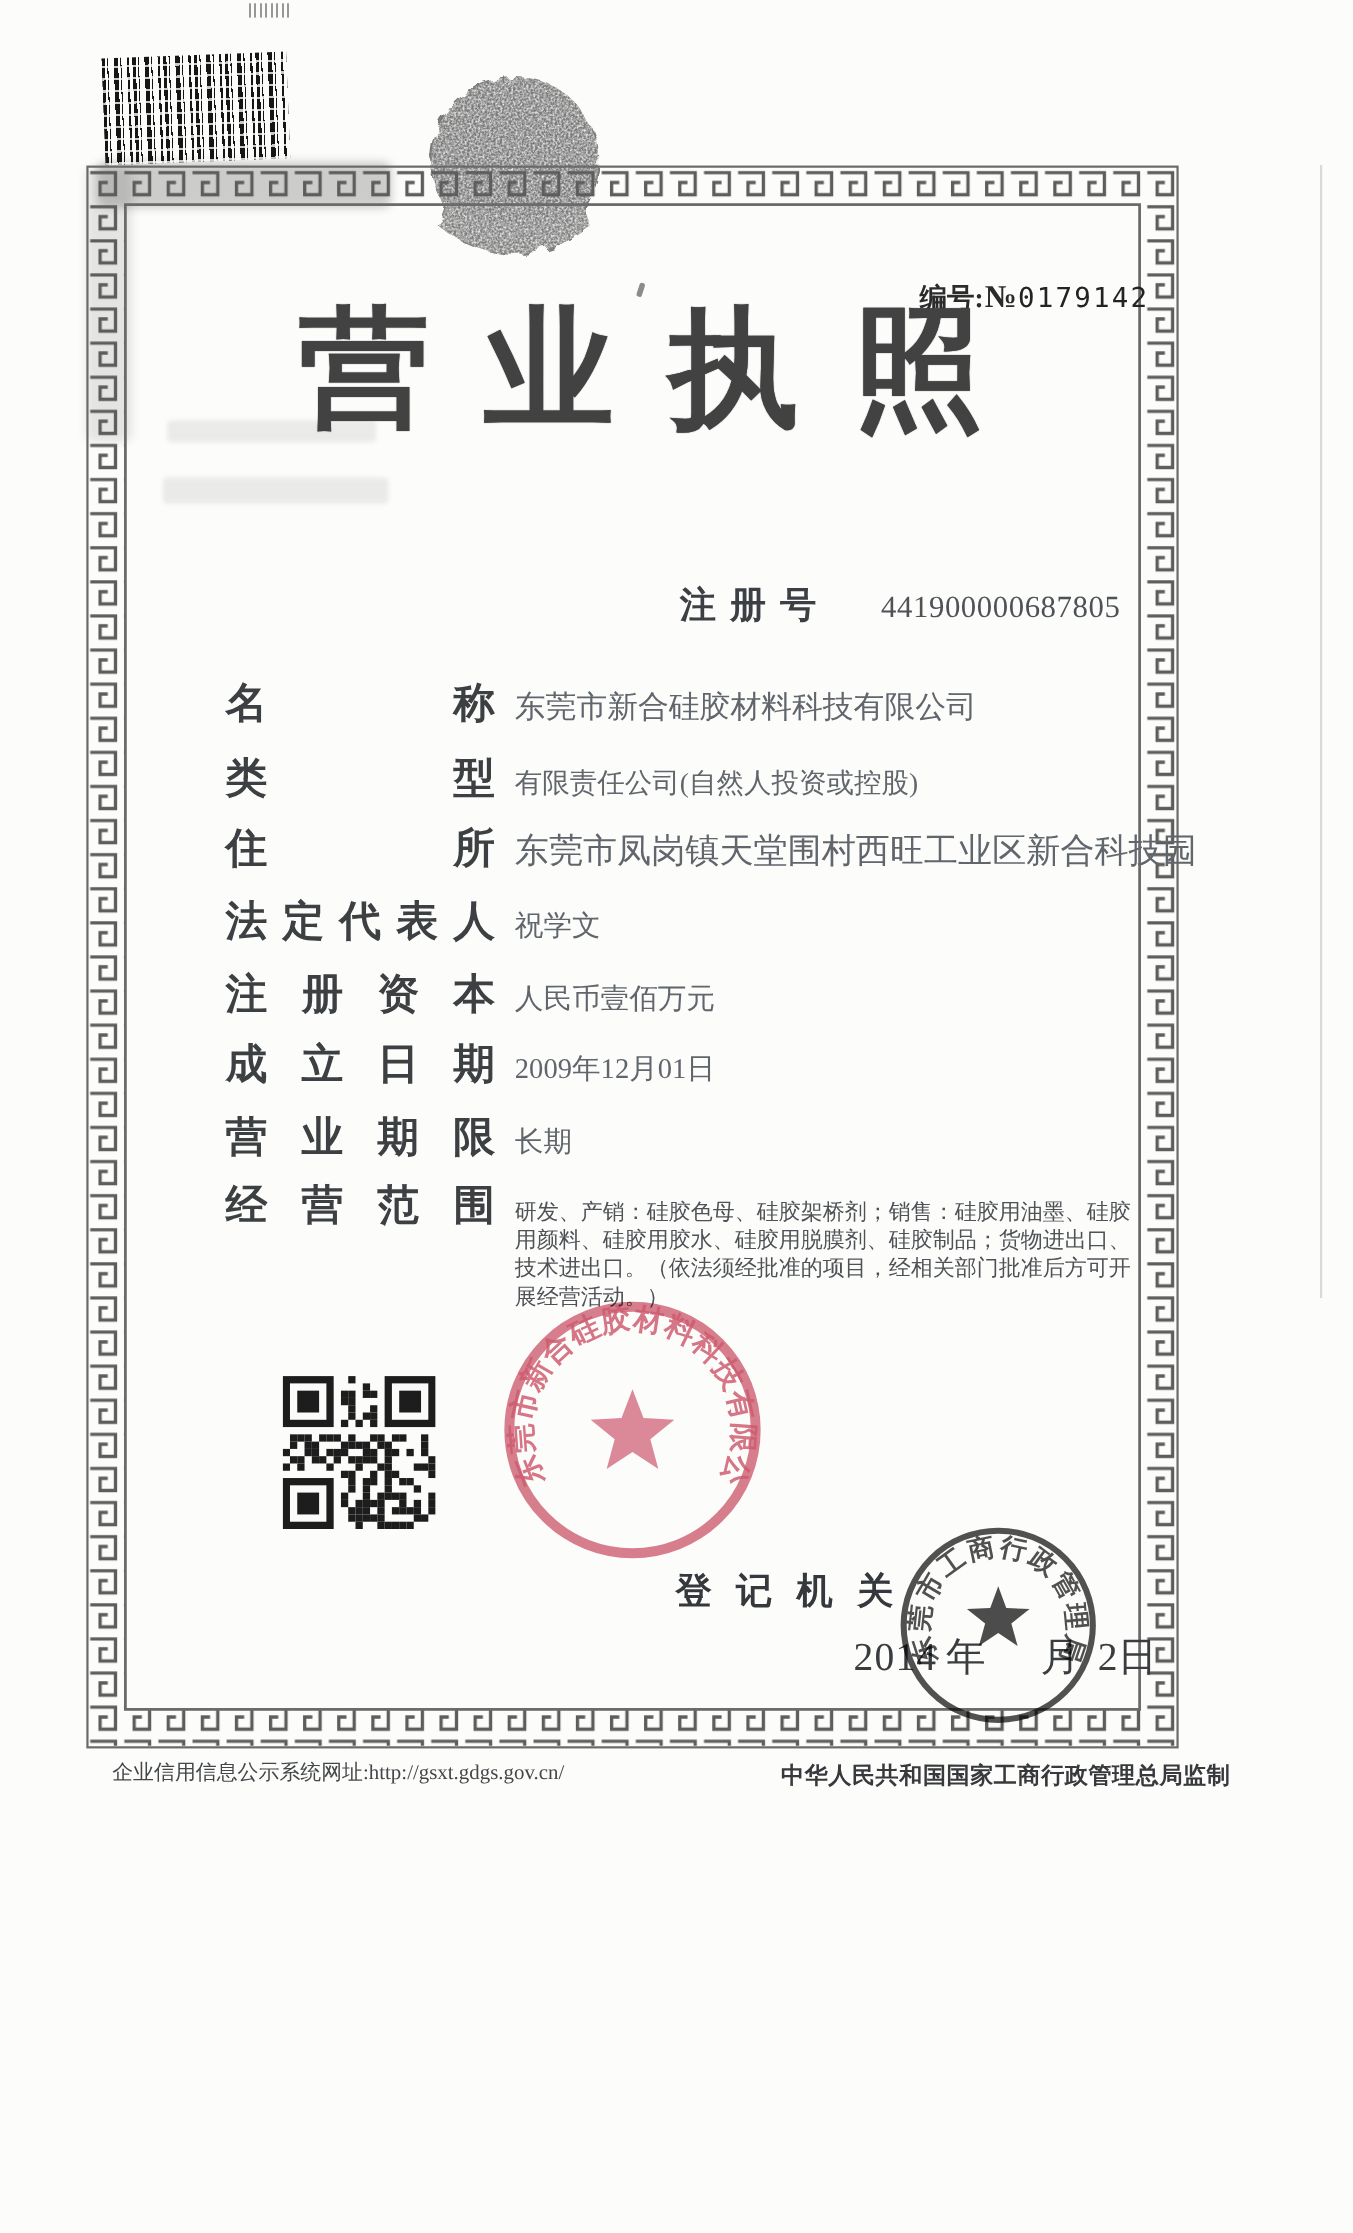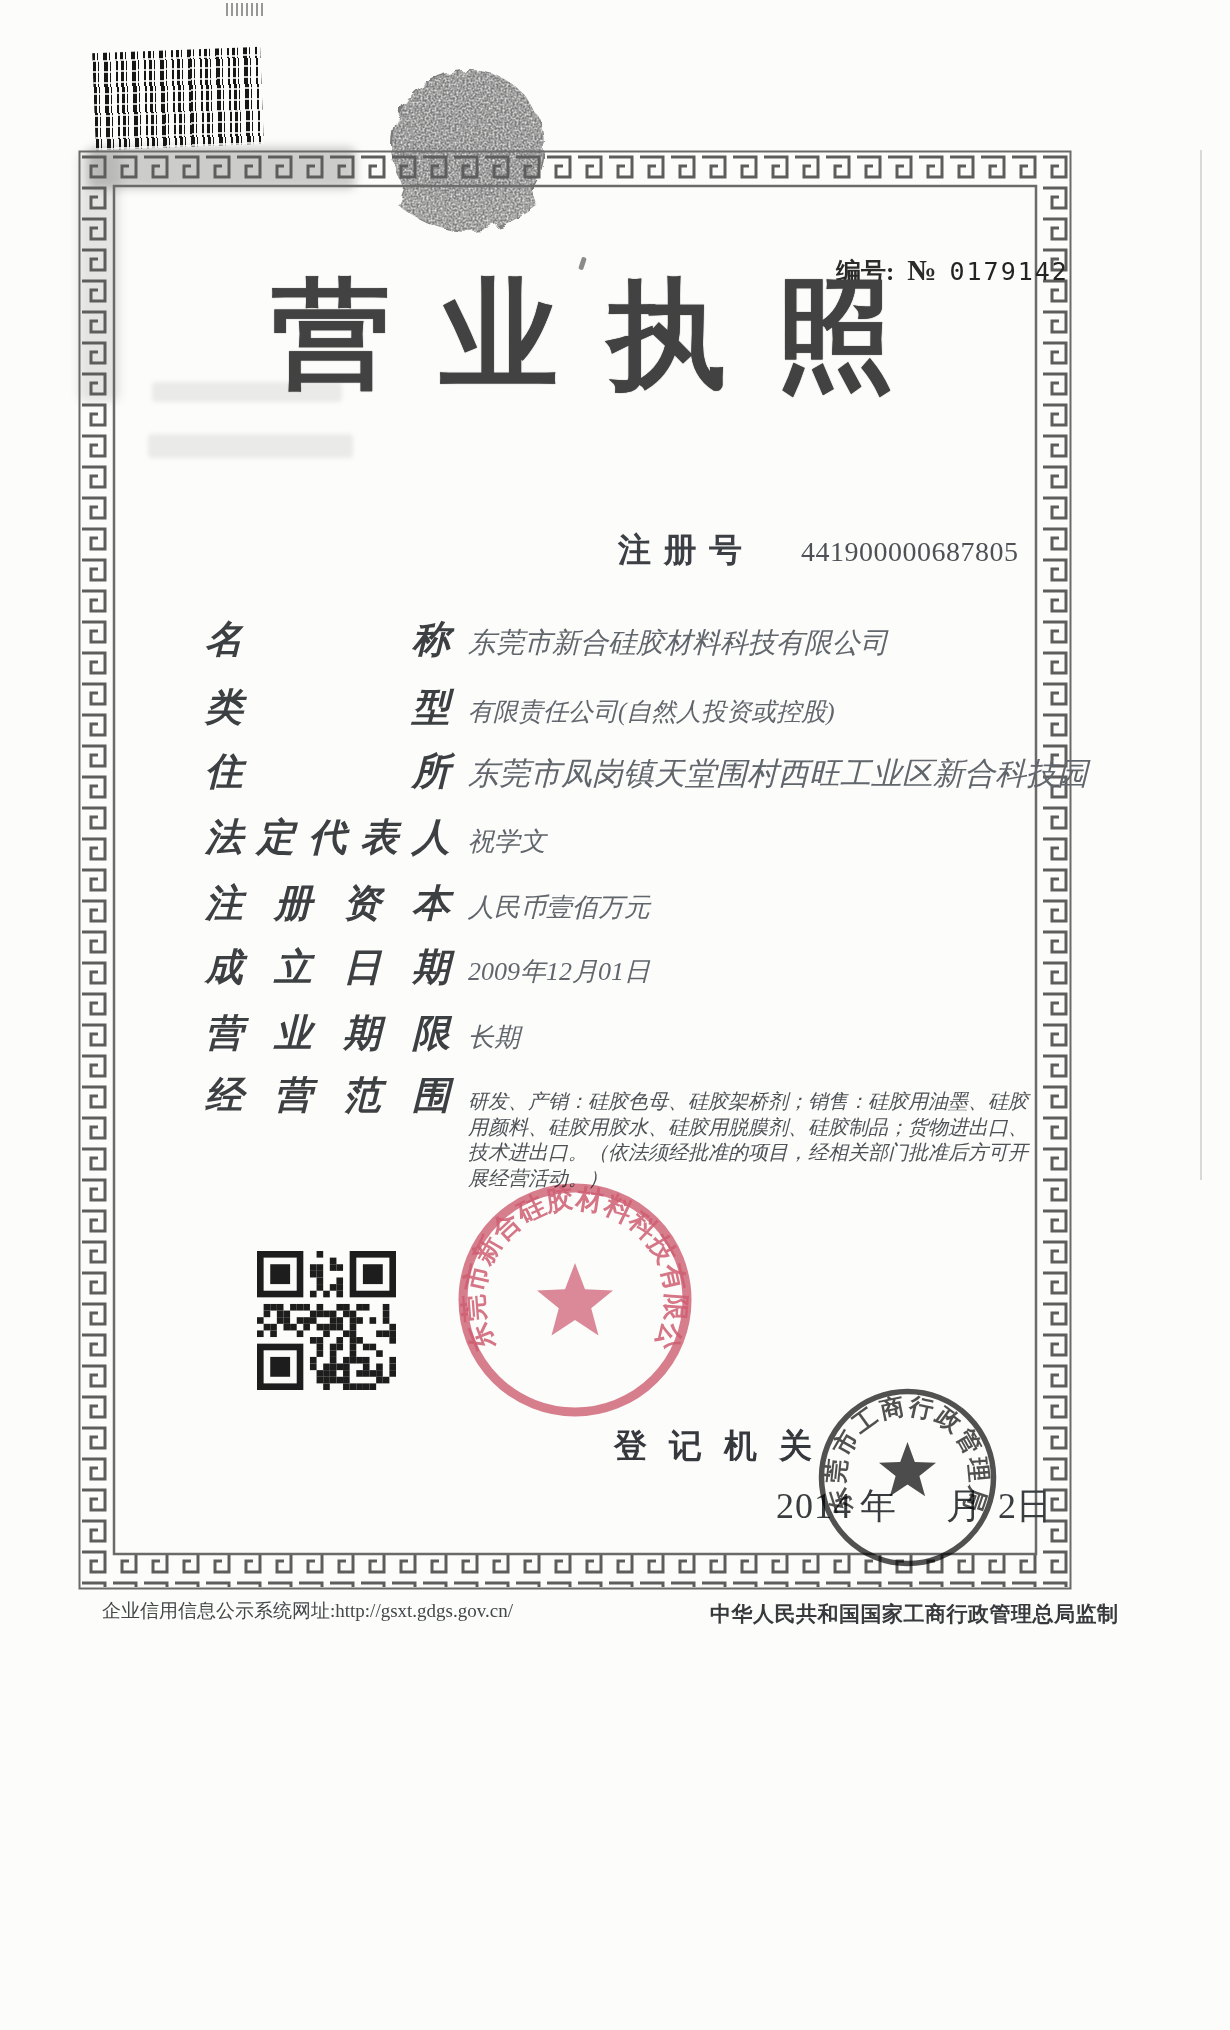--- a/index.html
+++ b/index.html
@@ -30,34 +30,34 @@
         #161616 5px 6px, transparent 6px 11px,
         #161616 11px 15px, transparent 15px 17px,
         #161616 17px 18px, transparent 18px 23px,
         #161616 23px 25px, transparent 25px 28px);
   }
 
   
   .frame{left:78px;top:150px;}
 
   
-  .serial{left:836px;top:254px;display:flex;align-items:baseline;gap:13px;color:#2b2b2b;}
+  .serial{left:836px;top:254px;display:flex;align-items:baseline;gap:1px;color:#2b2b2b;}
   .serial .s-lbl{font-size:25px;font-weight:600;}
   .serial .s-sym{font-size:29px;font-weight:800;}
   .serial .s-num{font-family:"DejaVu Sans Mono","Liberation Mono",monospace;font-size:25px;letter-spacing:2px;color:#232323;}
 
   .title{left:272px;top:256px;font-size:118px;font-weight:900;letter-spacing:50px;color:#424242;
     text-shadow:0 0 1px #3a3a3a;white-space:nowrap;font-family:Liberation Mono, monospace;}
 
   .regline{left:618px;top:528px;display:flex;align-items:baseline;gap:43px;}
   .regline .r-lbl{width:124px;font-size:33px;font-weight:700;color:#3c3f44;text-align-last:justify;}
   .regline .r-num{margin-left:16px;font-size:28px;letter-spacing:.5px;color:#4e5257;}
 
   
-  .row{position:absolute;left:205px;width:860px;display:flex;align-items:baseline;font-style:italic;}
+  .row{position:absolute;left:205px;width:860px;display:flex;align-items:baseline;}
   .lbl{width:245px;flex-shrink:0;font-size:38px;font-weight:600;color:#3d4043;text-align-last:justify;}
   .val{margin-left:18px;font-size:26px;color:#61666d;white-space:nowrap;}
   .v-lg{font-size:28px;}
   .v-md{font-size:25px;}
   .v-sm{font-size:31px;}
   .v-scope{font-size:20px;line-height:25.5px;width:560px;white-space:normal;color:#4e5256;font-weight:500;}
 
   
   .registry{left:614px;top:1424px;width:198px;font-size:33px;font-weight:700;color:#35383c;text-align-last:justify;}
   .dateline{left:776px;top:1482px;display:flex;align-items:baseline;font-size:36px;color:#3a3d40;}

